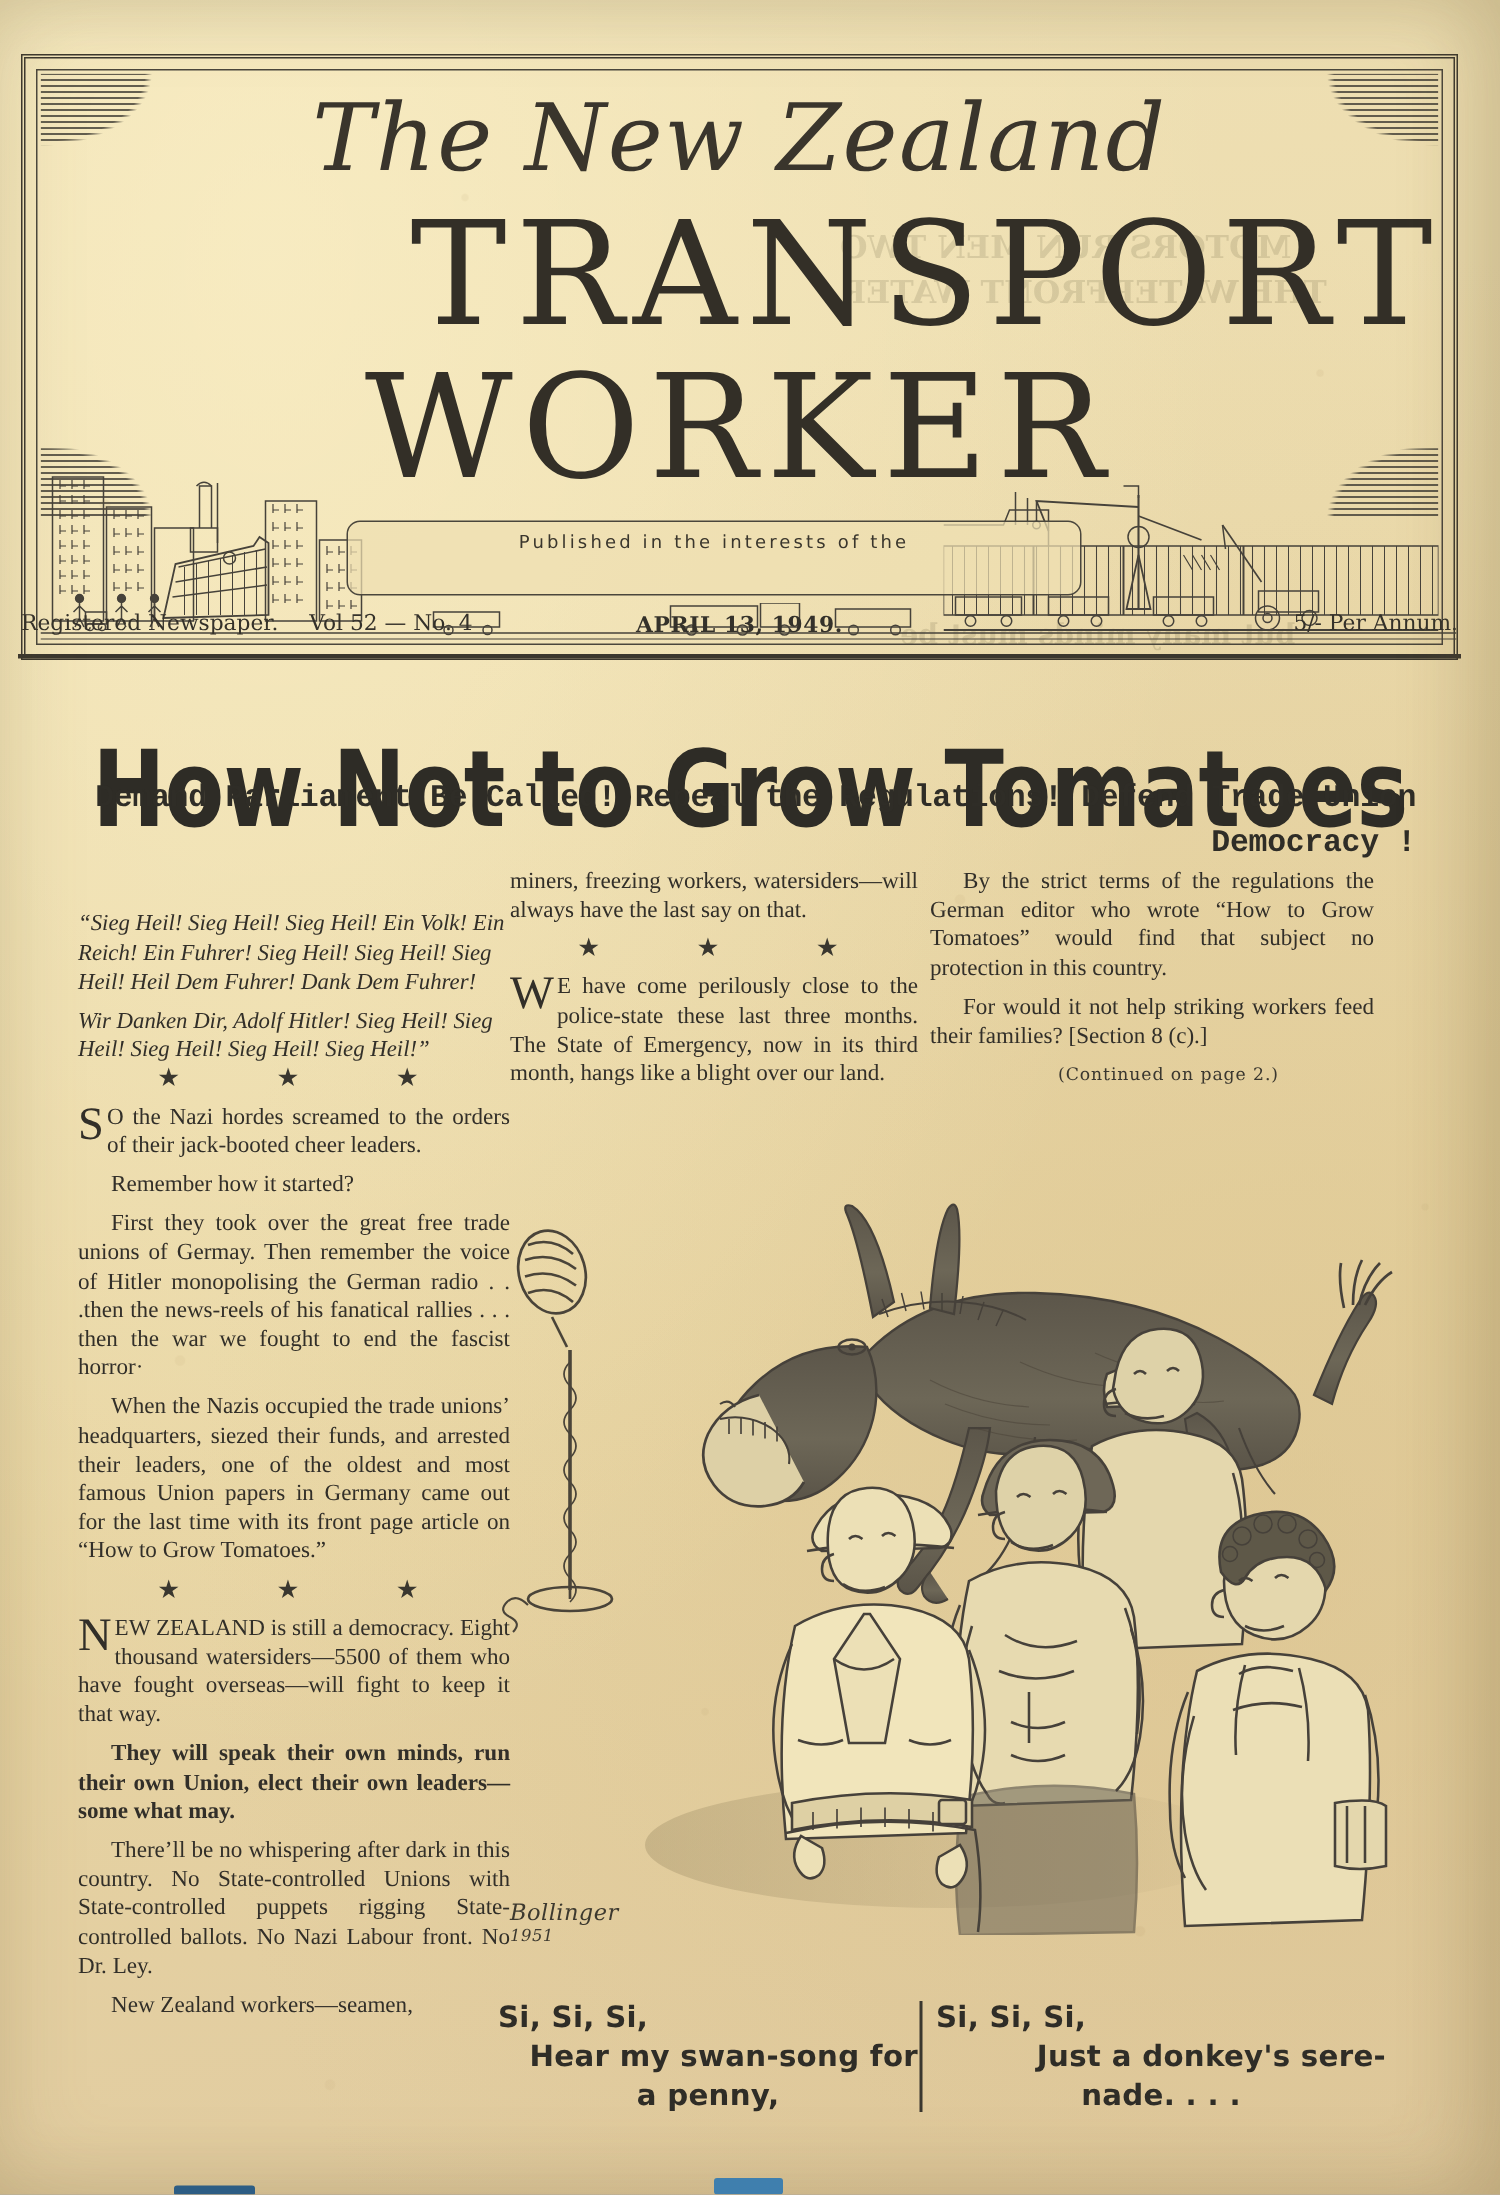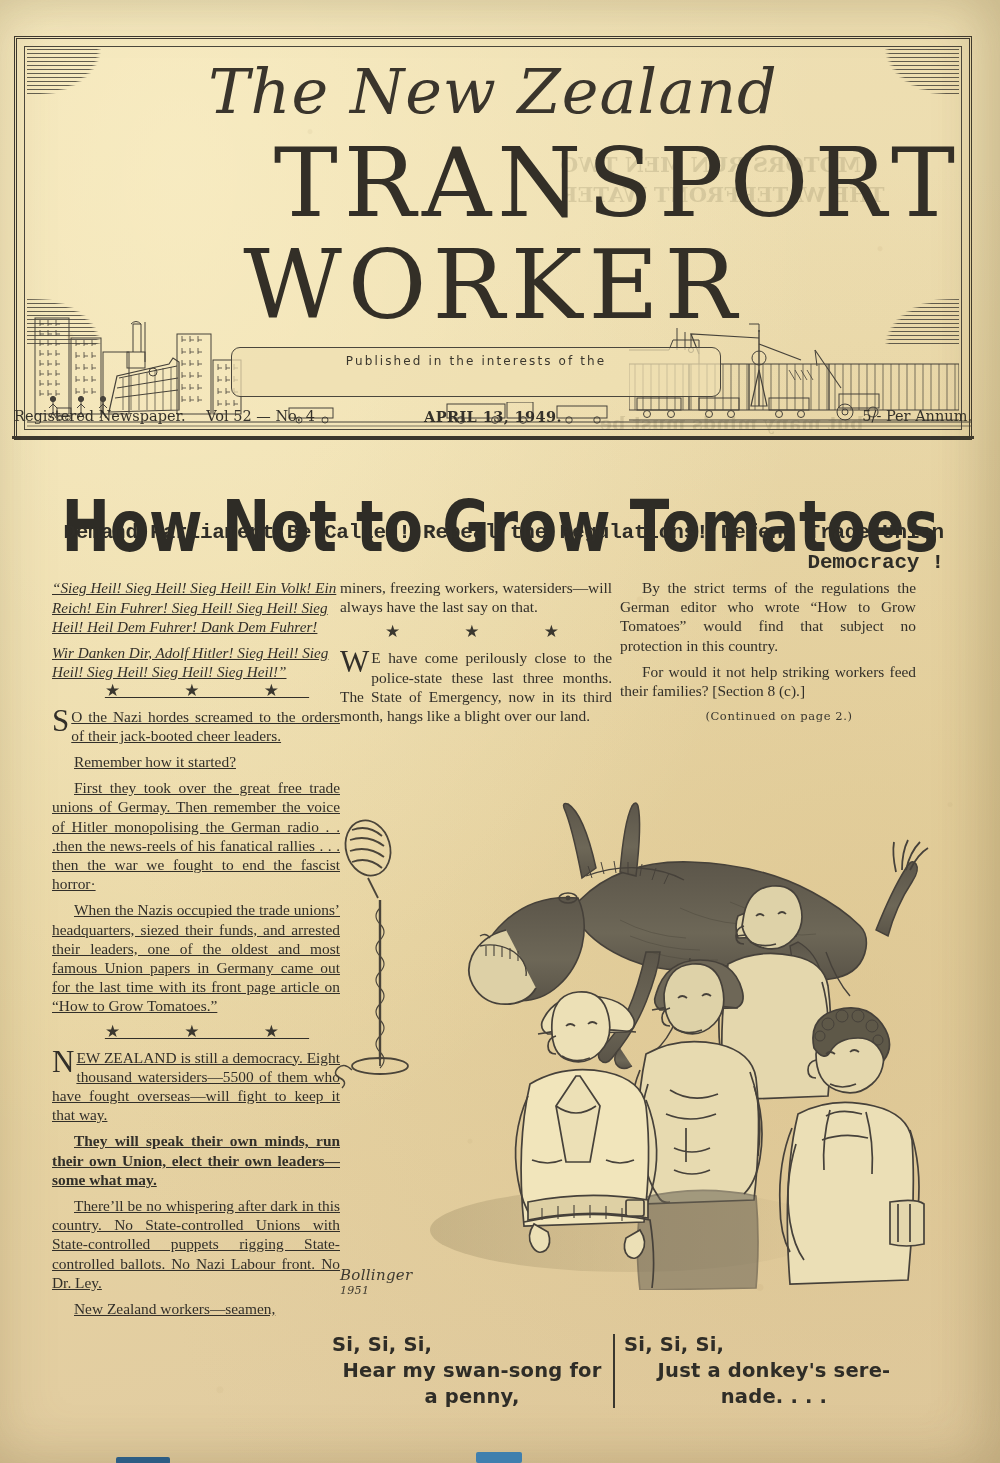--- a/index.html
+++ b/index.html
@@ -181,21 +181,21 @@
   
   .col {
     position: absolute;
     font-family: "Liberation Serif", serif;
     font-size: 15.4px;
     line-height: 19.2px;
     color: #322f29;
     text-align: justify;
     hyphens: none;
   }
-  #col1 { left: 52px; top: 578px; width: 288px; text-decoration: underline; }
+  #col1 { left: 52px; top: 606px; width: 288px; }
   #col2 { left: 340px; top: 578px; width: 272px; }
   #col3 { left: 620px; top: 578px; width: 296px; }
 
   .col p { margin: 0 0 0 0; text-indent: 22px; }
   .col p.noindent { text-indent: 0; }
   .col p + p { margin-top: 7px; }
 
   .quoteblock {
     font-style: italic;
     font-family: "Liberation Serif", serif;
@@ -264,21 +264,21 @@
     top: 0;
     font-family: "DejaVu Sans", sans-serif;
     font-weight: bold;
     font-size: 19.5px;
     line-height: 26px;
     color: #2f2d27;
     letter-spacing: .2px;
   }
   .cap-half.left { left: 0; width: 280px; }
   .cap-half.right { left: 292px; width: 300px; }
-  .cap-l2 { text-align: center; }
+  .cap-l2 { text-align: right; }
   .cap-l3 { text-align: center; }
   #cap-divider {
     position: absolute;
     left: 281px; top: 2px;
     width: 2px; height: 74px;
     background: #3a372f;
   }
 
   
   .ghost {

